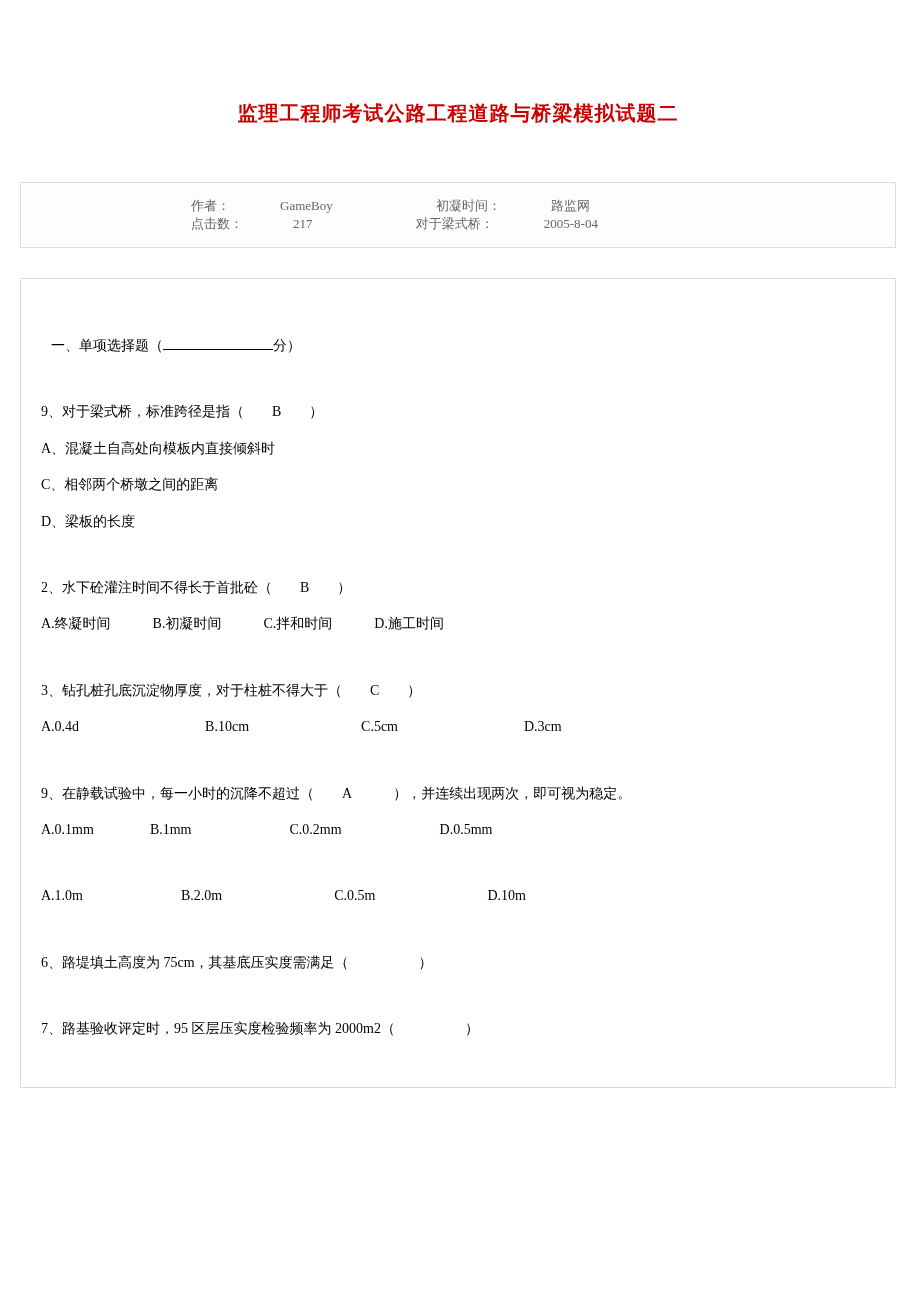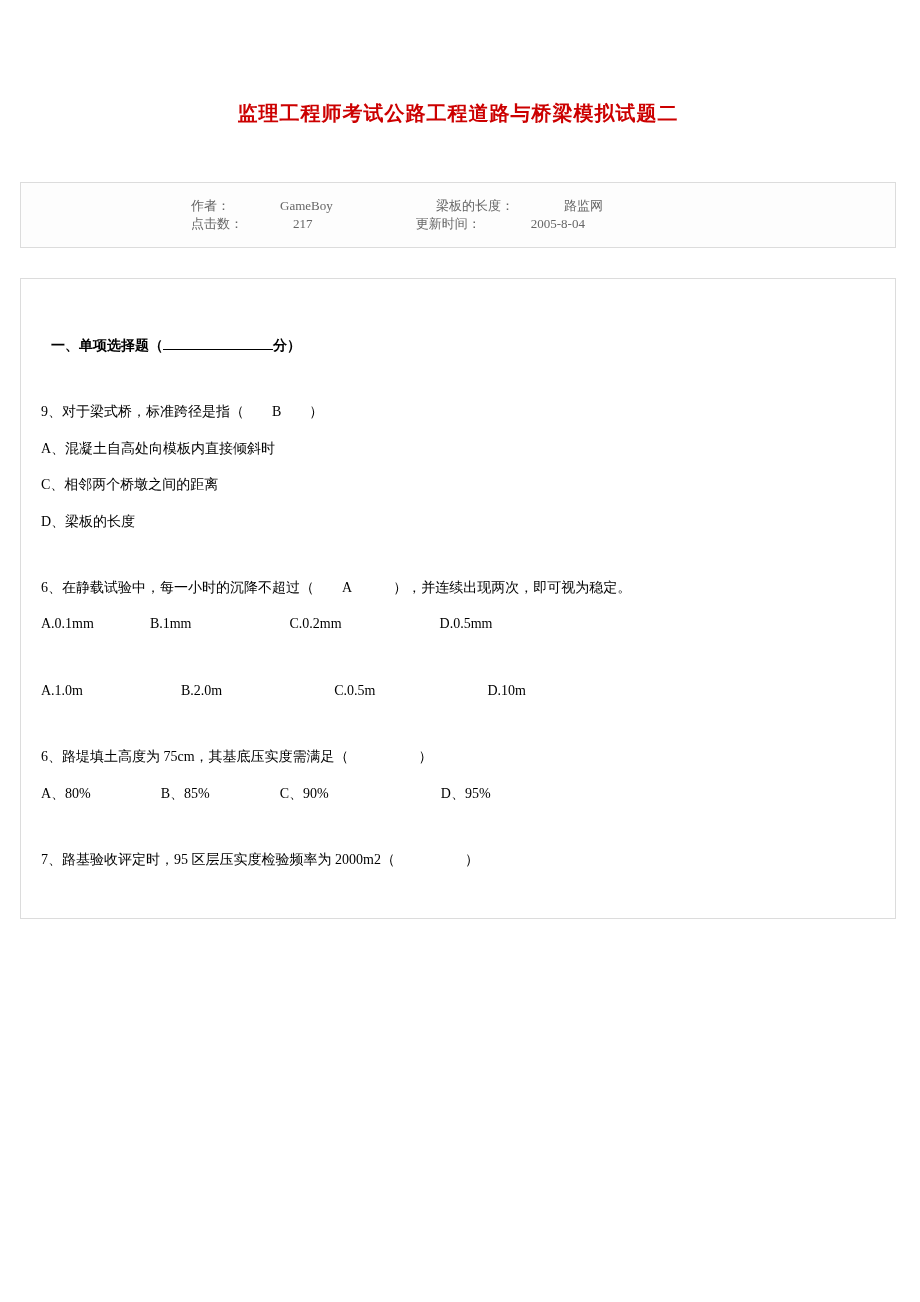--- a/index.html
+++ b/index.html
@@ -34,21 +34,21 @@
     margin-right: 50px;
   }
   .content-box {
     border: 1px solid #dcdcdc;
     margin-top: 30px;
     padding: 35px 20px 10px 20px;
     line-height: 2.6;
     font-size: 14px;
   }
   .section-heading {
-    font-weight: bold;
+    font-weight: normal;
     margin-left: 10px;
     margin-bottom: 30px;
   }
   .underline-blank {
     display: inline-block;
     border-bottom: 1px solid #000;
     width: 110px;
     vertical-align: baseline;
     height: 1em;
   }
@@ -61,52 +61,59 @@
 </style>
 </head>
 <body>
 
 <div class="page">
 
   <div class="title">监理工程师考试公路工程道路与桥梁模拟试题二</div>
 
   <div class="meta-bar">
     <span><span>作者：</span><span>GameBoy</span></span>
-    <span><span>梁板的长度：</span><span>路监网</span></span>
+    <span><span>初凝时间：</span><span>路监网</span></span>
     <span><span>点击数：</span><span>217</span></span>
-    <span><span>更新时间：</span><span>2005-8-04</span></span>
+    <span><span>对于梁式桥：</span><span>2005-8-04</span></span>
   </div>
 
   <div class="content-box">
 
     <p class="section-heading">
       <span>一、单项选择题（</span><span class="underline-blank"></span><span>分）</span>
     </p>
 
     <div class="q-block">
       <p>9、对于梁式桥，标准跨径是指（　　B　　）</p>
       <p>A、混凝土自高处向模板内直接倾斜时</p>
       <p>C、相邻两个桥墩之间的距离</p>
       <p>D、梁板的长度</p>
     </div>
 
-
+    <div class="q-block">
+      <p>2、水下砼灌注时间不得长于首批砼（　　B　　）</p>
+      <p>A.终凝时间　　　B.初凝时间　　　C.拌和时间　　　D.施工时间</p>
+    </div>
 
     <div class="q-block">
-      <p>6、在静载试验中，每一小时的沉降不超过（　　A　　　），并连续出现两次，即可视为稳定。</p>
+      <p>3、钻孔桩孔底沉淀物厚度，对于柱桩不得大于（　　C　　）</p>
+      <p>A.0.4d　　　　　　　　　B.10cm　　　　　　　　C.5cm　　　　　　　　　D.3cm</p>
+    </div>
+
+    <div class="q-block">
+      <p>9、在静载试验中，每一小时的沉降不超过（　　A　　　），并连续出现两次，即可视为稳定。</p>
       <p>A.0.1mm　　　　B.1mm　　　　　　　C.0.2mm　　　　　　　D.0.5mm</p>
     </div>
 
     <div class="q-block">
       <p>A.1.0m　　　　　　　B.2.0m　　　　　　　　C.0.5m　　　　　　　　D.10m</p>
     </div>
 
     <div class="q-block">
       <p>6、路堤填土高度为 75cm，其基底压实度需满足（　　　　　）</p>
-      <p>A、80%　　　　　B、85%　　　　　C、90%　　　　　　　　D、95%</p>
     </div>
 
     <div class="q-block">
       <p>7、路基验收评定时，95 区层压实度检验频率为 2000m2（　　　　　）</p>
     </div>
 
   </div>
 
 </div>
 

